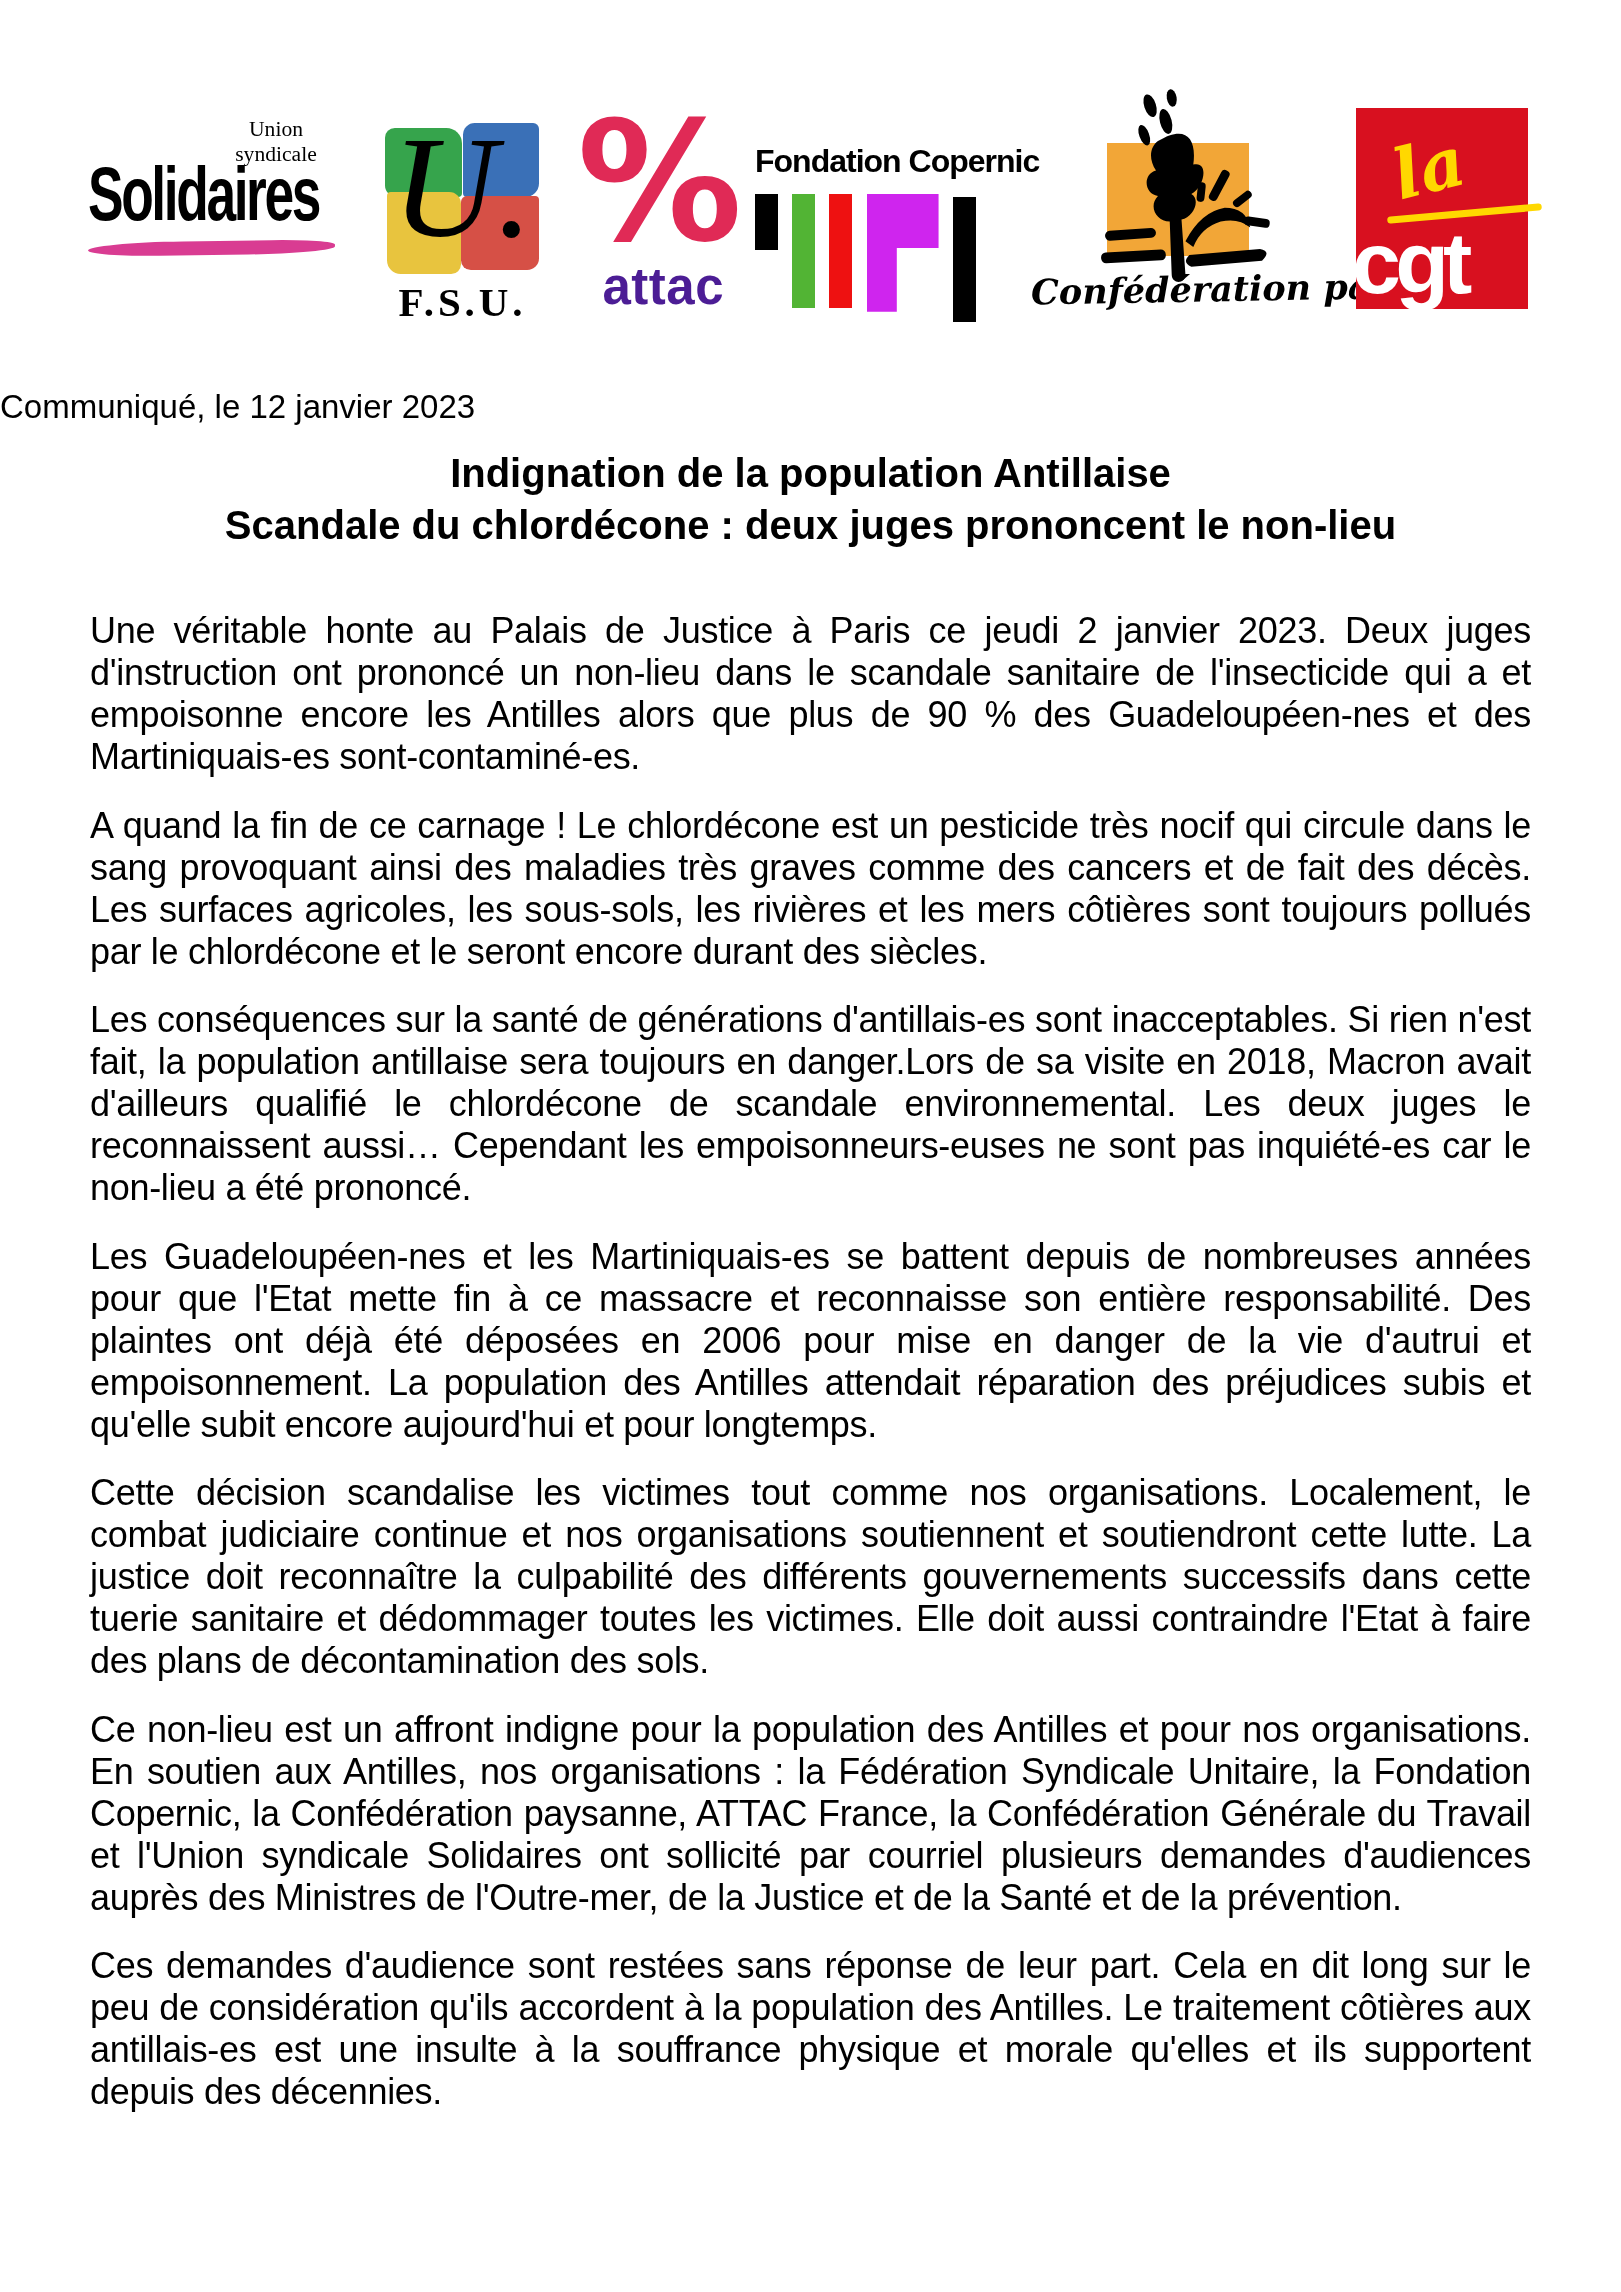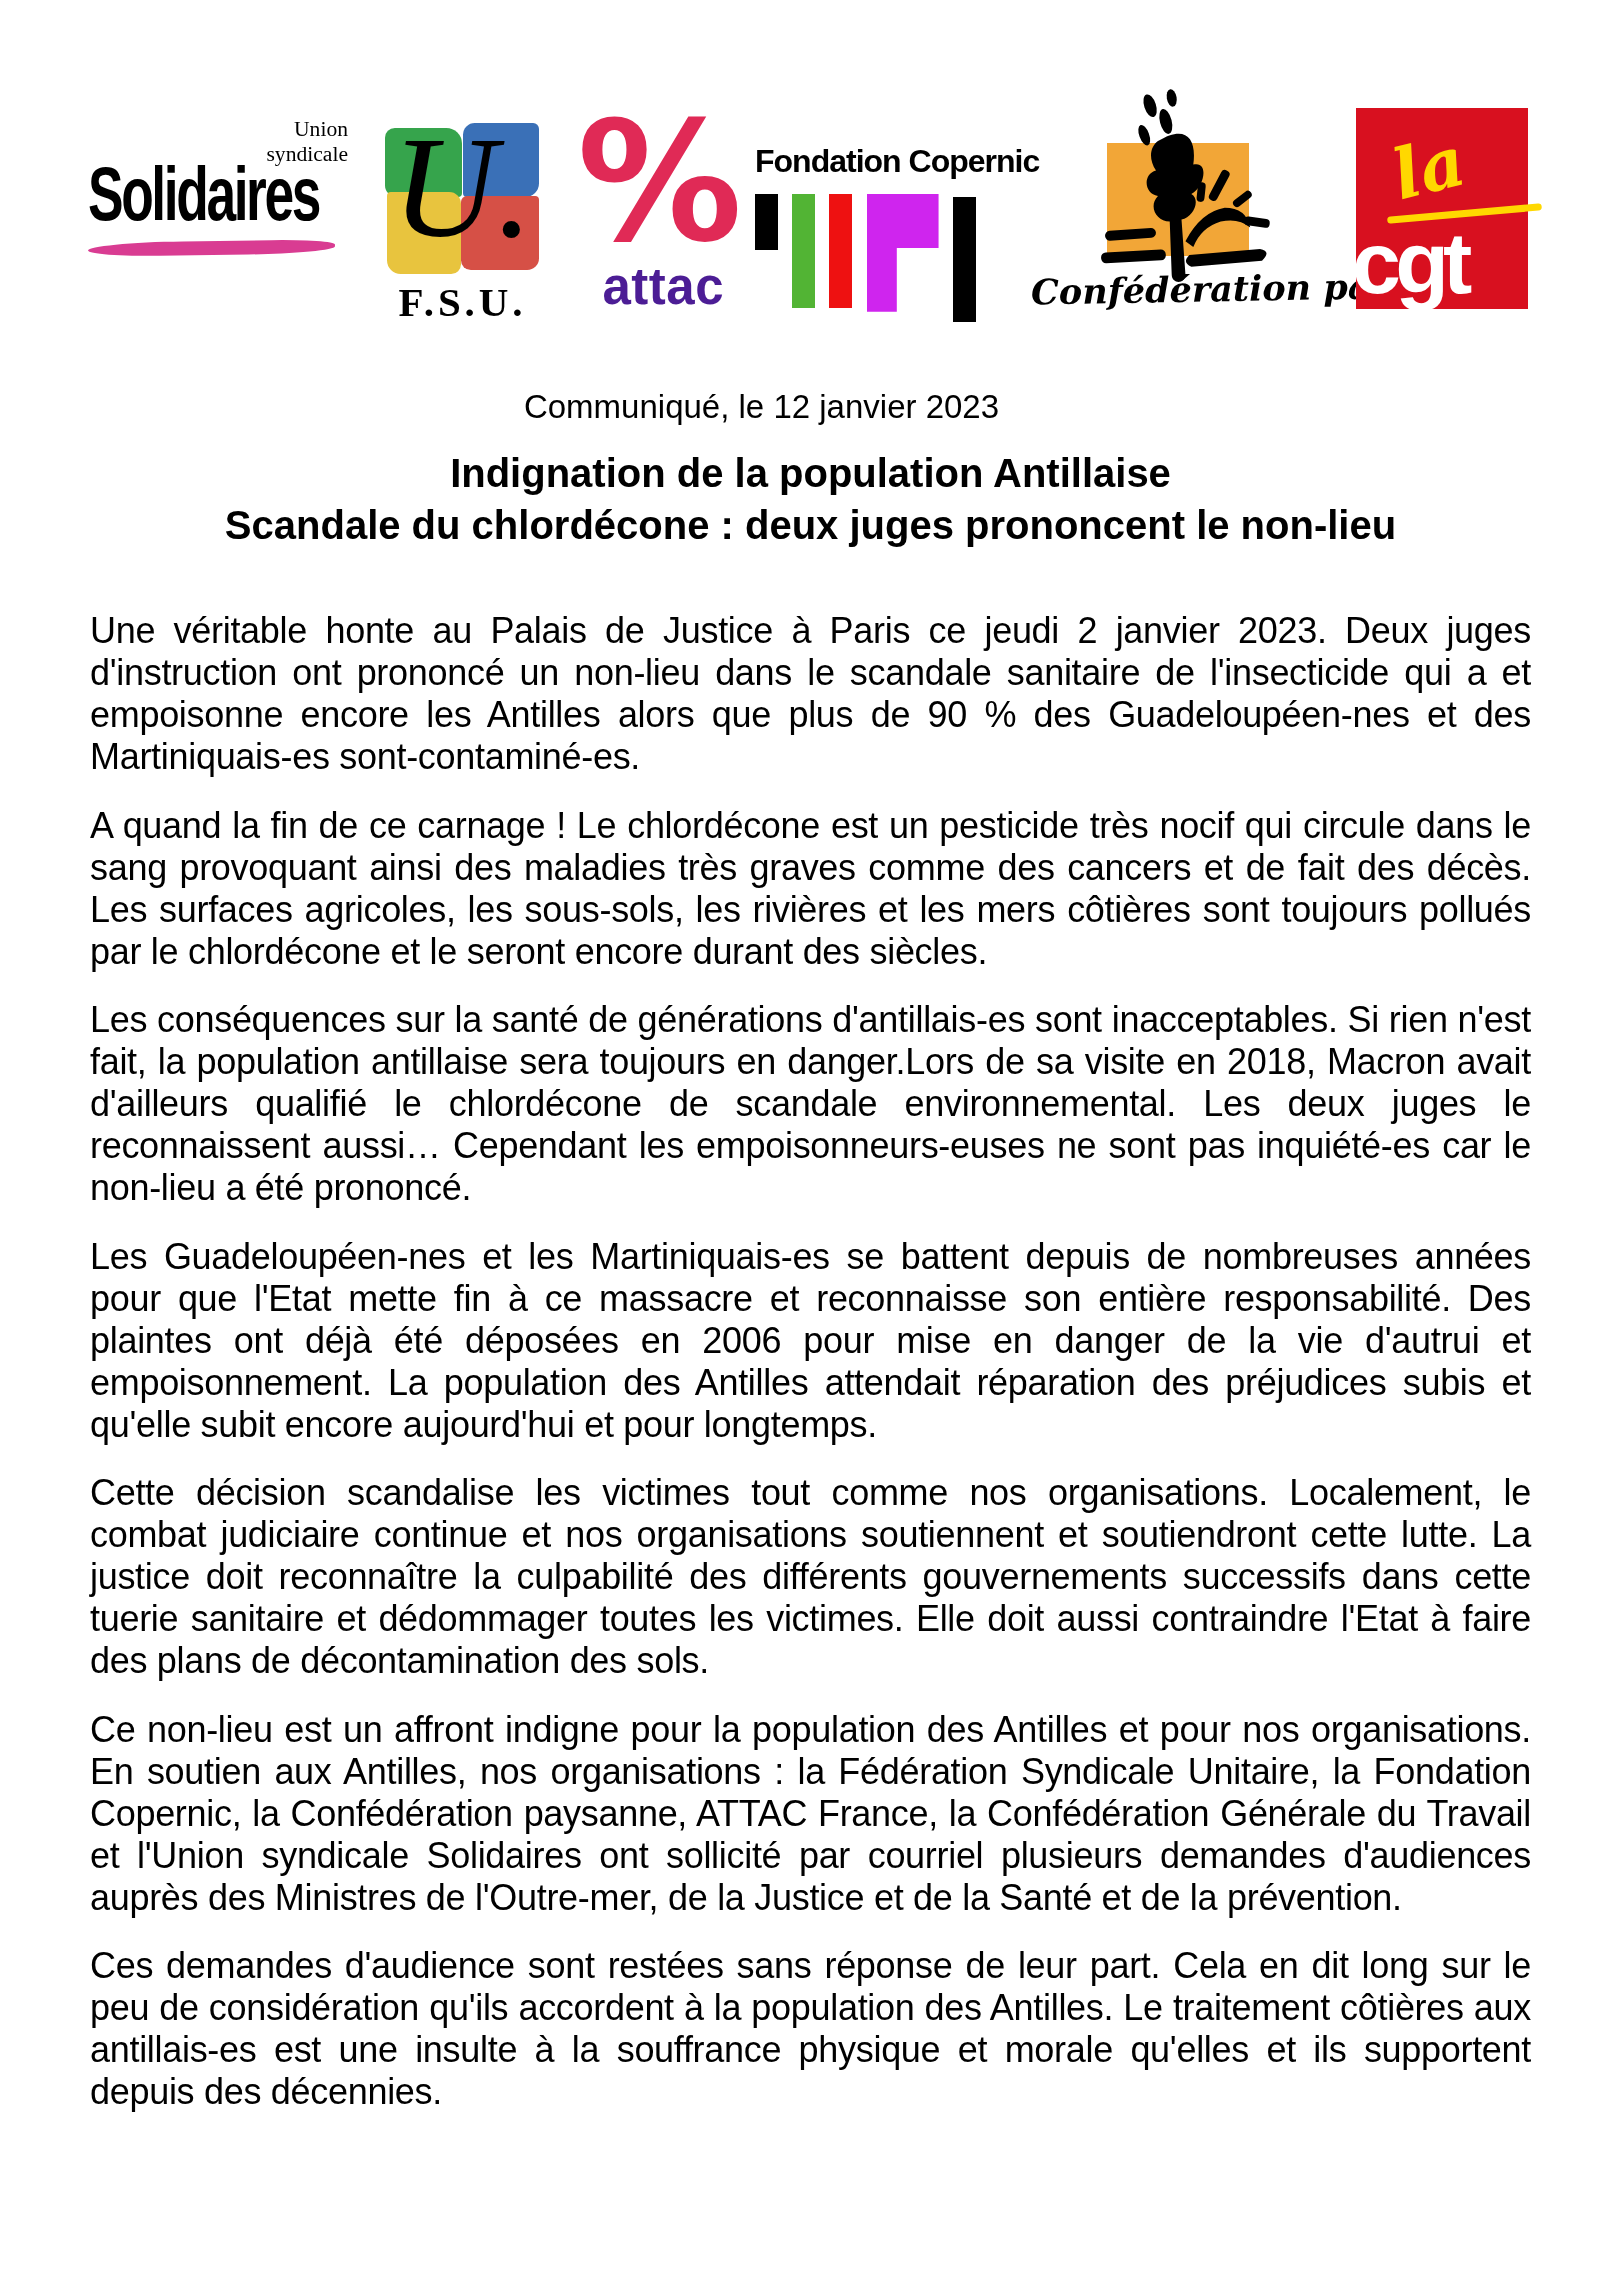--- a/index.html
+++ b/index.html
@@ -15,21 +15,21 @@
   
   .logos {
     display: flex; justify-content: space-between; align-items: flex-start;
     padding: 86px 93px 0 88px; height: 257px;
   }
 
   
   .logo-sol { width: 260px; margin-top: 31px; position: relative; }
   .sol-union {
     font-family: "Liberation Serif", serif; font-size: 21.6px; line-height: 24.5px;
-    text-align: right; margin-left: 116px;
+    text-align: center; margin-left: 116px;
   }
   .sol-main {
     font-weight: 900; font-size: 65px; line-height: 63px; letter-spacing: -2.9px;
     transform: scale(0.82, 1.18); transform-origin: left bottom; margin-top: 2px;
     white-space: nowrap;
   }
   .sol-underline {
     height: 13.7px; width: 247px; margin-top: 9.8px;
     border-radius: 60% 40% 55% 45% / 90% 60% 80% 70%;
     transform: rotate(-0.8deg);
@@ -91,21 +91,21 @@
   .cgt-swoosh {
     position: absolute; top: 102px; left: 31px; width: 155px; height: 6.9px;
     border-radius: 3.9px; transform: rotate(-5deg);
   }
   .cgt-main {
     position: absolute; left: -3.9px; bottom: 2px; color: #fff;
     font-weight: 900; font-size: 88px; line-height: 88px; letter-spacing: -5.9px;
   }
 
   
-  .date-line { margin-top: 45px; padding-right: 98px; text-align: center; font-size: 33px; }
+  .date-line { margin-top: 45px; padding-right: 98px; text-align: left; font-size: 33px; }
   .title { margin: 21px 0 0 0; text-align: center; font-size: 40px; line-height: 52px; font-weight: bold; }
   .doc-body { padding: 0 90px; margin-top: 59px; }
   .doc-body p {
     margin: 0 0 26.5px 0; font-size: 36px; line-height: 42px;
     letter-spacing: -0.3px; text-align: justify;
   }
   .closing {
     text-align: center !important; font-weight: bold;
     font-size: 37px !important; line-height: 52px !important;
     padding: 0 49px; margin-top: 9.8px !important; letter-spacing: -0.2px !important;

